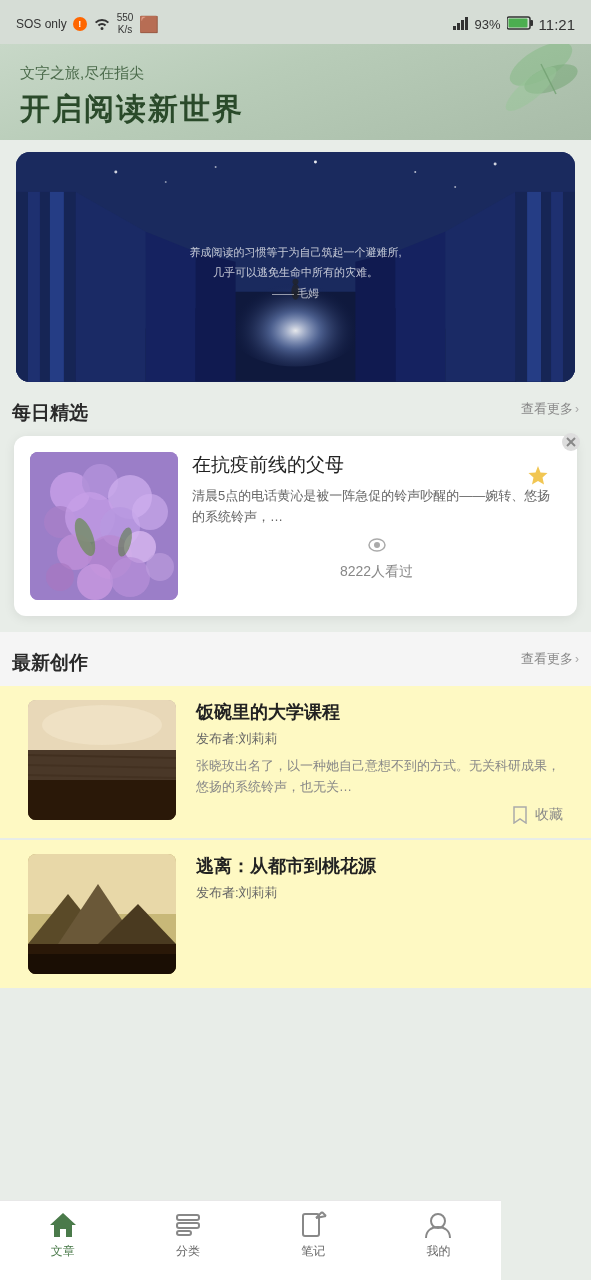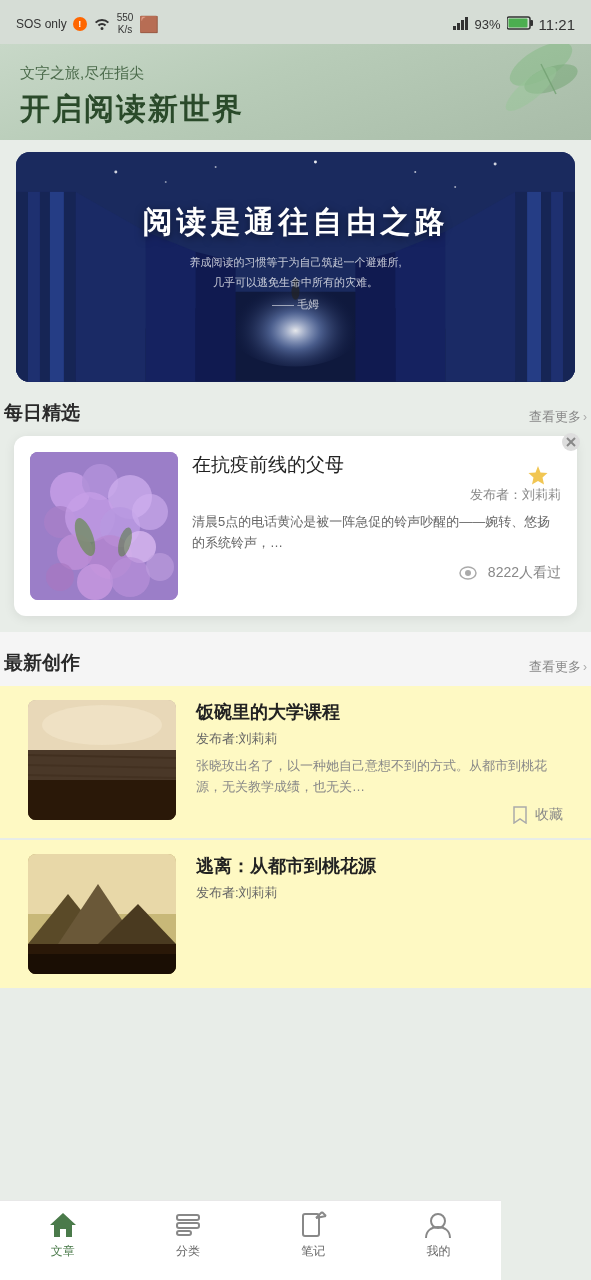--- a/index.html
+++ b/index.html
@@ -105,22 +105,22 @@
       bottom: 0;
       left: 0;
       right: 0;
       top: 0;
     }
 
     
     .section-header {
       display: flex;
       justify-content: space-between;
-      align-items: flex-end;
-      padding: 18px 4px 10px;
+      align-items: flex-start;
+      padding: 18px 12px 10px;
     }
     .section-title {
       font-size: 19px;
       font-weight: 600;
       color: #2a2a2a;
     }
     .section-more {
       font-size: 13px;
       color: #888;
       display: flex;
@@ -185,20 +185,21 @@
       overflow: hidden;
     }
     .card-views {
       display: flex;
       align-items: center;
       justify-content: flex-end;
       gap: 11px;
       margin-top: 10px;
       font-size: 14px;
       color: #888;
+      flex-direction: column;
     }
     .creation-item {
       display: flex;
       gap: 20px;
       padding: 14px 28px;
       background: #fef9c3;
       margin: 0 0 2px;
     }
     .creation-item:last-child {
       border-bottom: none;
@@ -393,21 +394,20 @@
       <circle cx="200" cy="15" r="1" fill="white" opacity="0.6"></circle>
       <circle cx="300" cy="10" r="1.5" fill="white" opacity="0.9"></circle>
       <circle cx="400" cy="20" r="1" fill="white" opacity="0.7"></circle>
       <circle cx="480" cy="12" r="1.5" fill="white" opacity="0.8"></circle>
       <circle cx="150" cy="30" r="1" fill="white" opacity="0.5"></circle>
       <circle cx="440" cy="35" r="1" fill="white" opacity="0.6"></circle>
 
       <ellipse cx="280" cy="140" rx="4" ry="8" fill="#222" opacity="0.7"></ellipse>
       <circle cx="280" cy="130" r="3" fill="#222" opacity="0.7"></circle>
     </svg>
-    <h2 class="banner-title">阅读是通往自由之路</h2>
     <p class="banner-subtitle">
       <span>养成阅读的习惯等于为自己筑起一个避难所,</span><br>
       <span>几乎可以逃免生命中所有的灾难。</span>
     </p>
     <p class="banner-author">—— 毛姆</p>
   </div>
 
   <div class="section-header">
     <span class="section-title">每日精选</span>
     <span class="section-more">
@@ -450,21 +450,20 @@
               <circle cx="10" cy="10" r="9" fill="#ddd"></circle>
               <line x1="6" y1="6" x2="14" y2="14" stroke="#888" stroke-width="2"></line>
               <line x1="14" y1="6" x2="6" y2="14" stroke="#888" stroke-width="2"></line>
             </svg>
         </div>
 
         <svg style="position:absolute;top:28px;right:28px;" width="22" height="22" viewBox="0 0 22 22">
           <polygon points="11,2 13.5,8.5 20.5,9 15.5,13.5 17,20.5 11,17 5,20.5 6.5,13.5 1.5,9 8.5,8.5" fill="#f0c040" opacity="0.9"></polygon>
         </svg>
         <h3 class="card-title">在抗疫前线的父母</h3>
-        <p class="card-publisher">发布者：刘莉莉</p>
         <p class="card-excerpt">清晨5点的电话黄沁是被一阵急促的铃声吵醒的——婉转、悠扬的系统铃声，…</p>
         <div class="card-views">
           <svg width="18" height="14" viewBox="0 0 18 14">
               <ellipse cx="9" cy="7" rx="8" ry="6" fill="none" stroke="#aaa" stroke-width="1.5"></ellipse>
               <circle cx="9" cy="7" r="3" fill="#aaa"></circle>
             </svg>
           <span>8222人看过</span>
         </div>
       </div>
     </div>
@@ -491,21 +490,21 @@
           <line x1="0" y1="75" x2="148" y2="78" stroke="#3a2818" stroke-width="2" opacity="0.4"></line>
 
           <rect x="0" y="0" width="148" height="50" fill="#e8d8b8"></rect>
           <ellipse cx="74" cy="25" rx="60" ry="20" fill="#f5ead0" opacity="0.5"></ellipse>
         </svg>
       </div>
     </div>
     <div class="creation-content">
       <h3 class="creation-title">饭碗里的大学课程</h3>
       <p class="creation-publisher">发布者:刘莉莉</p>
-      <p class="creation-excerpt">张晓玫出名了，以一种她自己意想不到的方式。从都市到桃花源，无关教学成绩，也无关…</p>
+      <p class="creation-excerpt">张晓玫出名了，以一种她自己意想不到的方式。无关科研成果，悠扬的系统铃声，也无关…</p>
       <div class="creation-actions">
         <svg width="18" height="18" viewBox="0 0 18 18">
             <polygon points="3,1 15,1 15,17 9,13 3,17" fill="none" stroke="#aaa" stroke-width="1.5"></polygon>
           </svg>
         <span>收藏</span>
       </div>
     </div>
   </div>
 
   <div class="creation-item">

